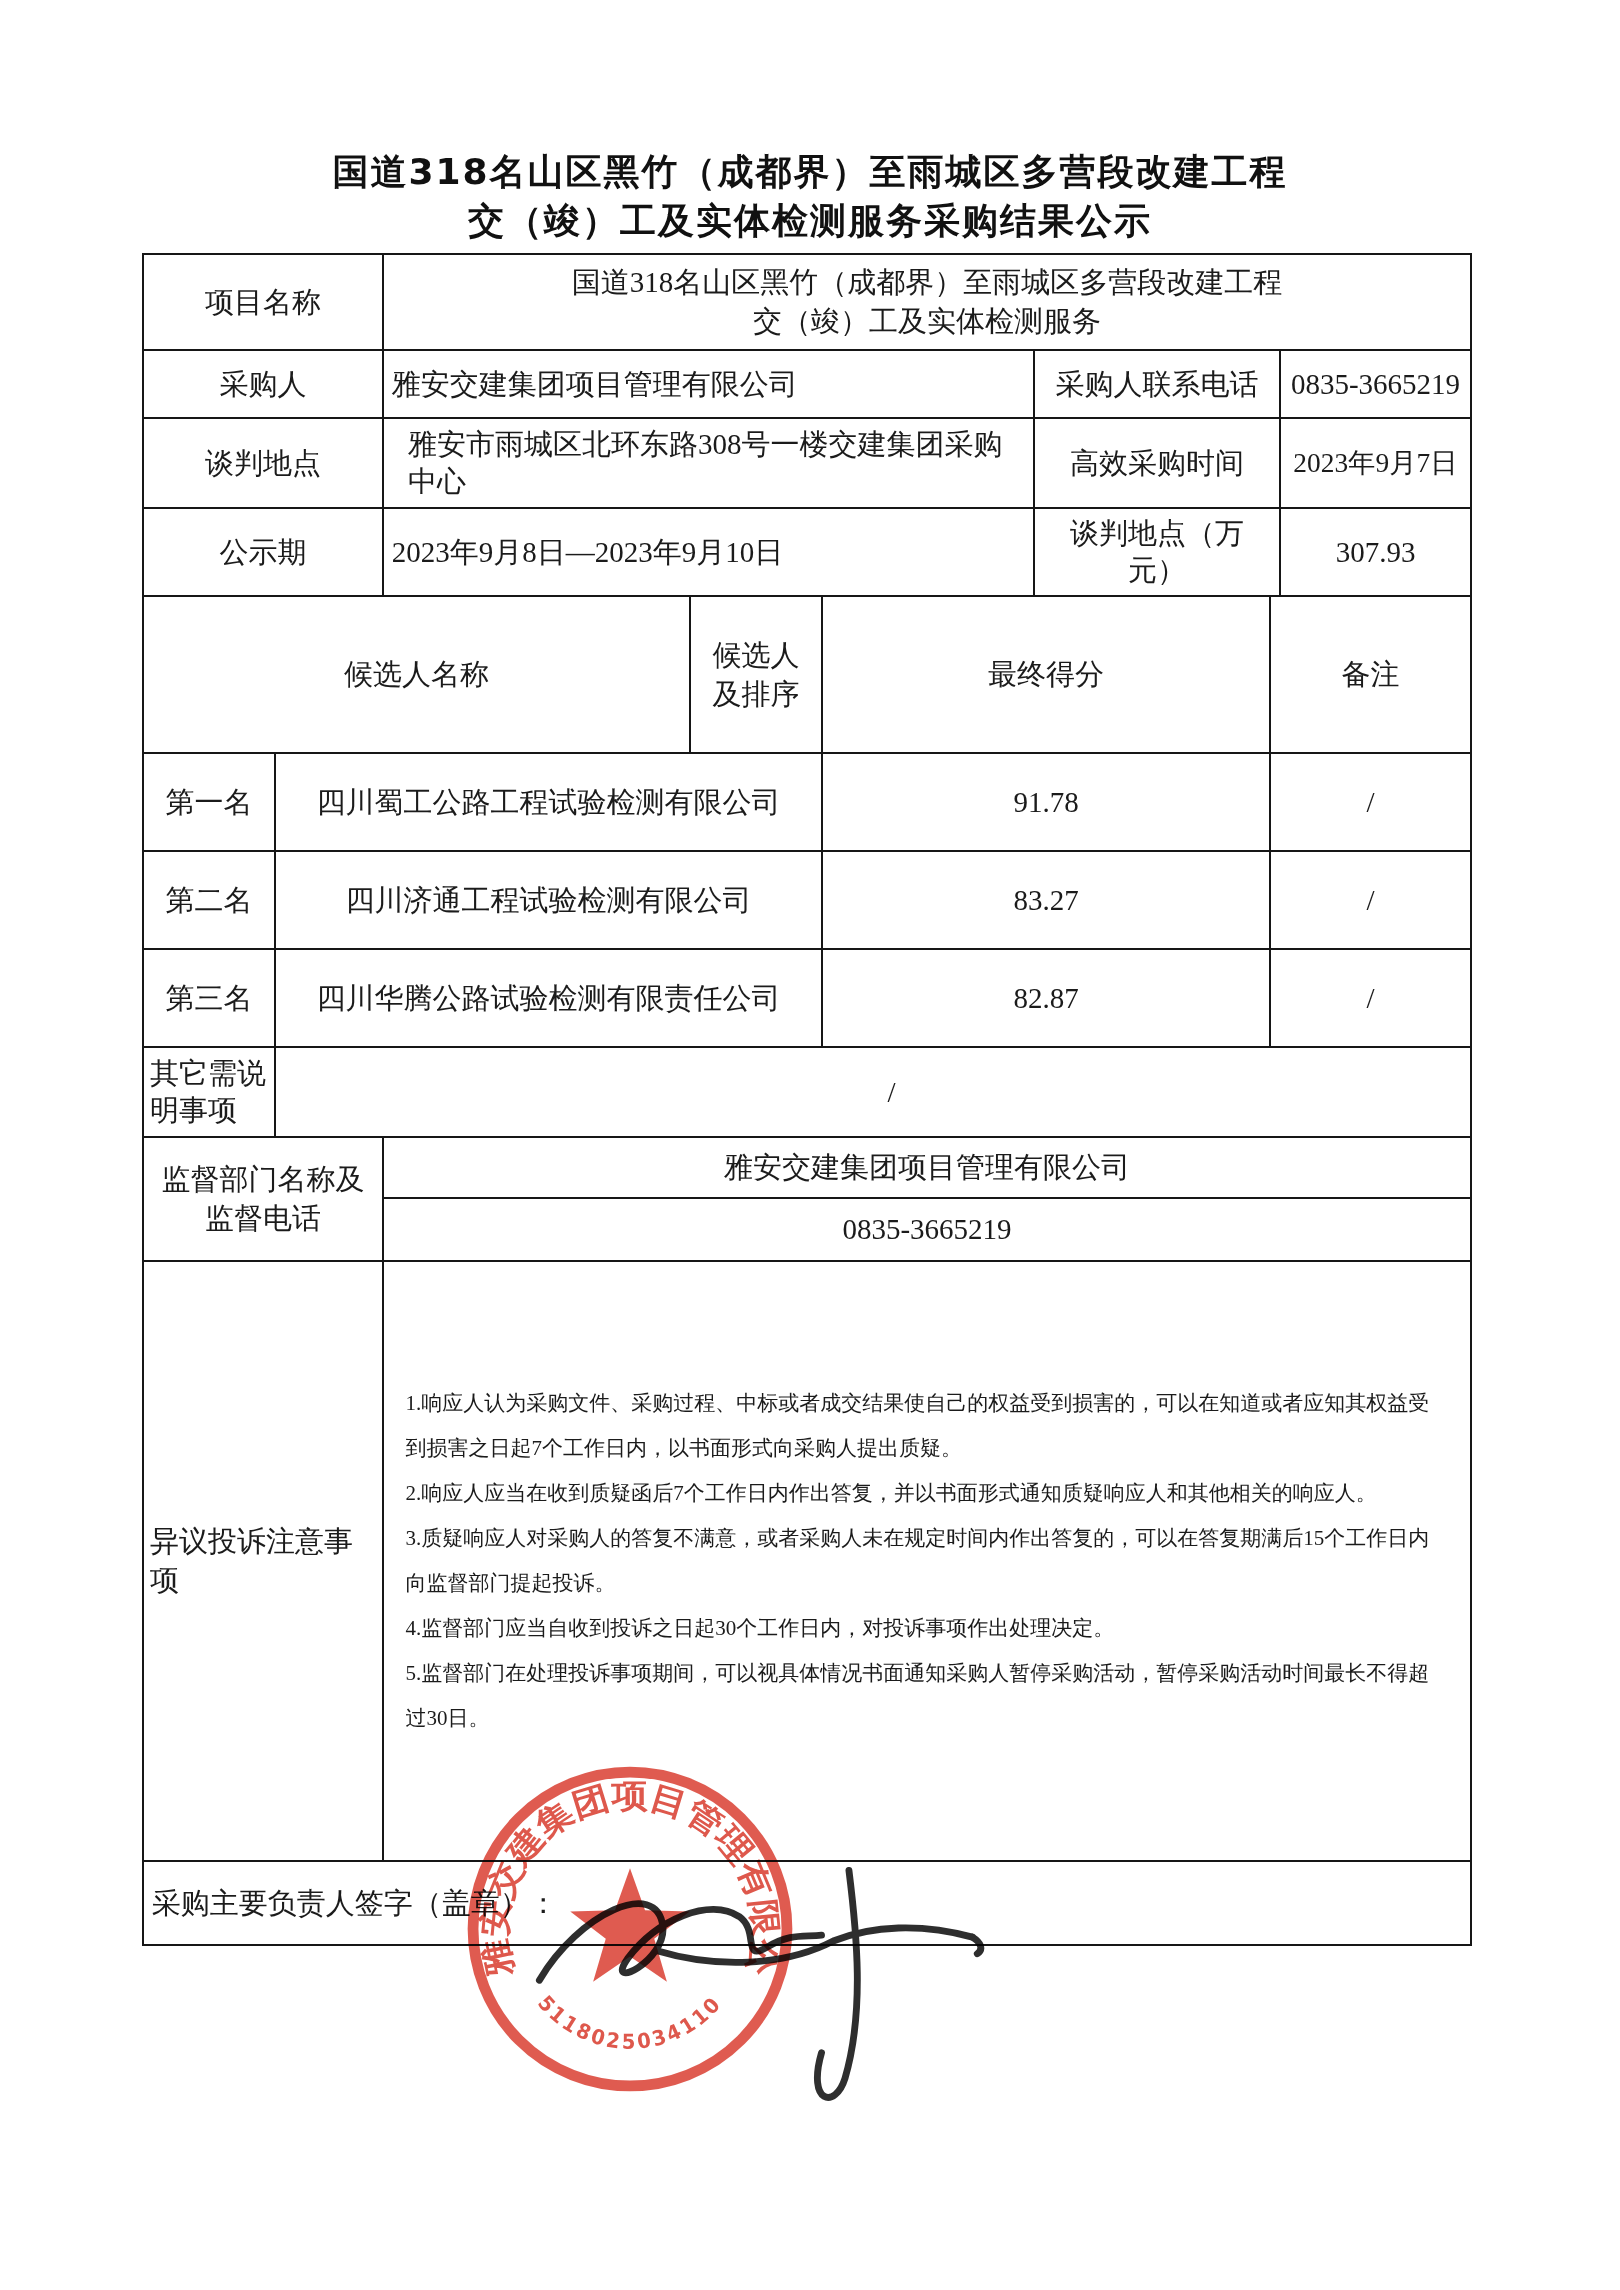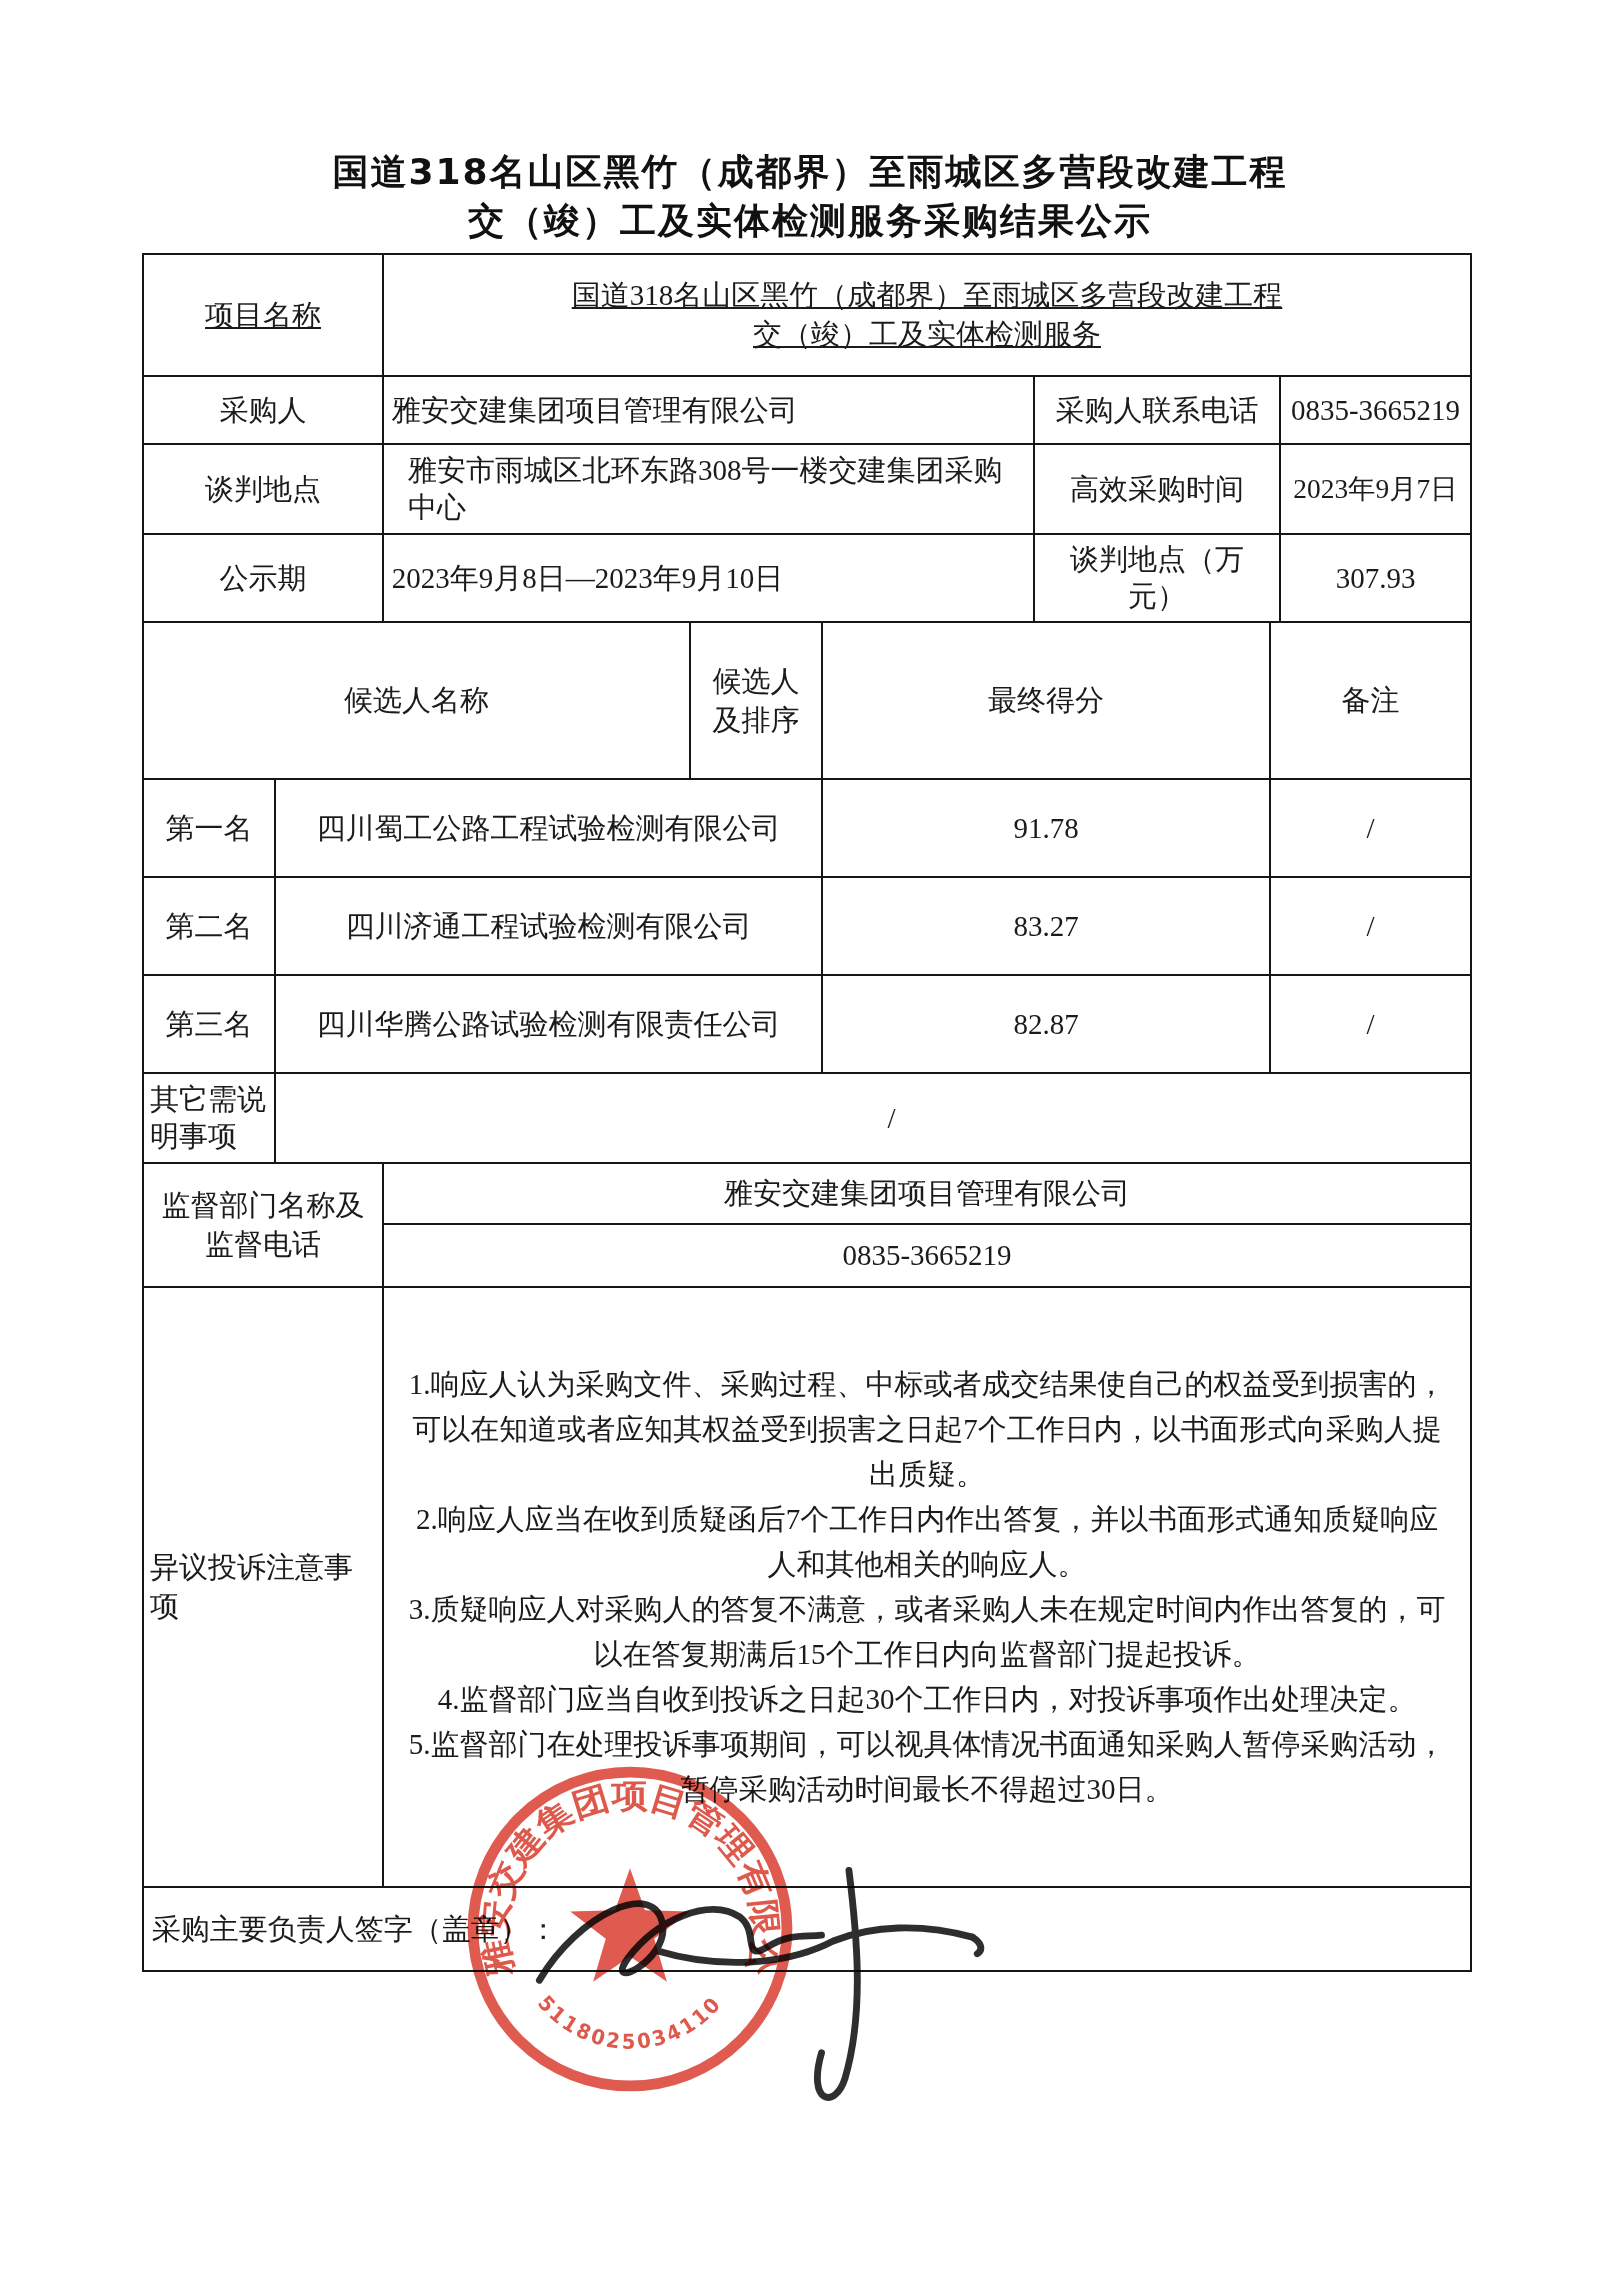--- a/index.html
+++ b/index.html
@@ -39,30 +39,30 @@
   .w-rest1   { width:1082px; flex:1 1 auto; }
   .w-v1      { width:651px; flex:0 0 auto; }
   .w-l2      { width:246px; flex:0 0 auto; }
   .w-v2      { width:185px; flex:1 1 auto; }
   .w-rank    { width:132px; flex:0 0 auto; }
   .w-name    { width:547px; flex:0 0 auto; }
   .w-score   { width:448px; flex:0 0 auto; }
   .w-remark  { width:195px; flex:1 1 auto; }
   .w-restwide{ flex:1 1 auto; }
   
-  .h-r1 { height:122px;text-decoration:underline; } .h-r2 { height:68px; } .h-r3 { height:90px; }
+  .h-r1 { height:96px; } .h-r2 { height:68px; } .h-r3 { height:90px; }
   .h-r4 { height:88px; }  .h-hd { height:157px; }
   .h-c  { height:98px; } .h-other { height:90px;gap:37px; }
   .h-sup { height:124px; } .h-obj { height:600px; } .h-sig { height:82px; }
   .sup-stack { display:flex; flex-direction:column; }
   .sup-sub { flex:1 1 50%; display:flex; align-items:center; justify-content:center; }
   .sup-sub.first { border-bottom:2px solid #161616; }
   .obj-label { align-items:center; justify-content:flex-start; text-align:left; }
   .obj-text {
-    display:block; text-align:center; font-size:29px; line-height:45px;
+    display:block; text-align:left; font-size:21px; line-height:45px;
     padding:9.8px 13.7px; align-self:center;
   }
   .sig-cell { font-size:29px; }
   .overlay { position:absolute; pointer-events:none; }
   .stamp-svg { mix-blend-mode:multiply; opacity:.92; }
   .sig-svg { mix-blend-mode:multiply; }
   .stamp-text { font-family:"DejaVu Sans","Liberation Sans",sans-serif; font-weight:bold; }
 </style>
 </head>
 <body>

